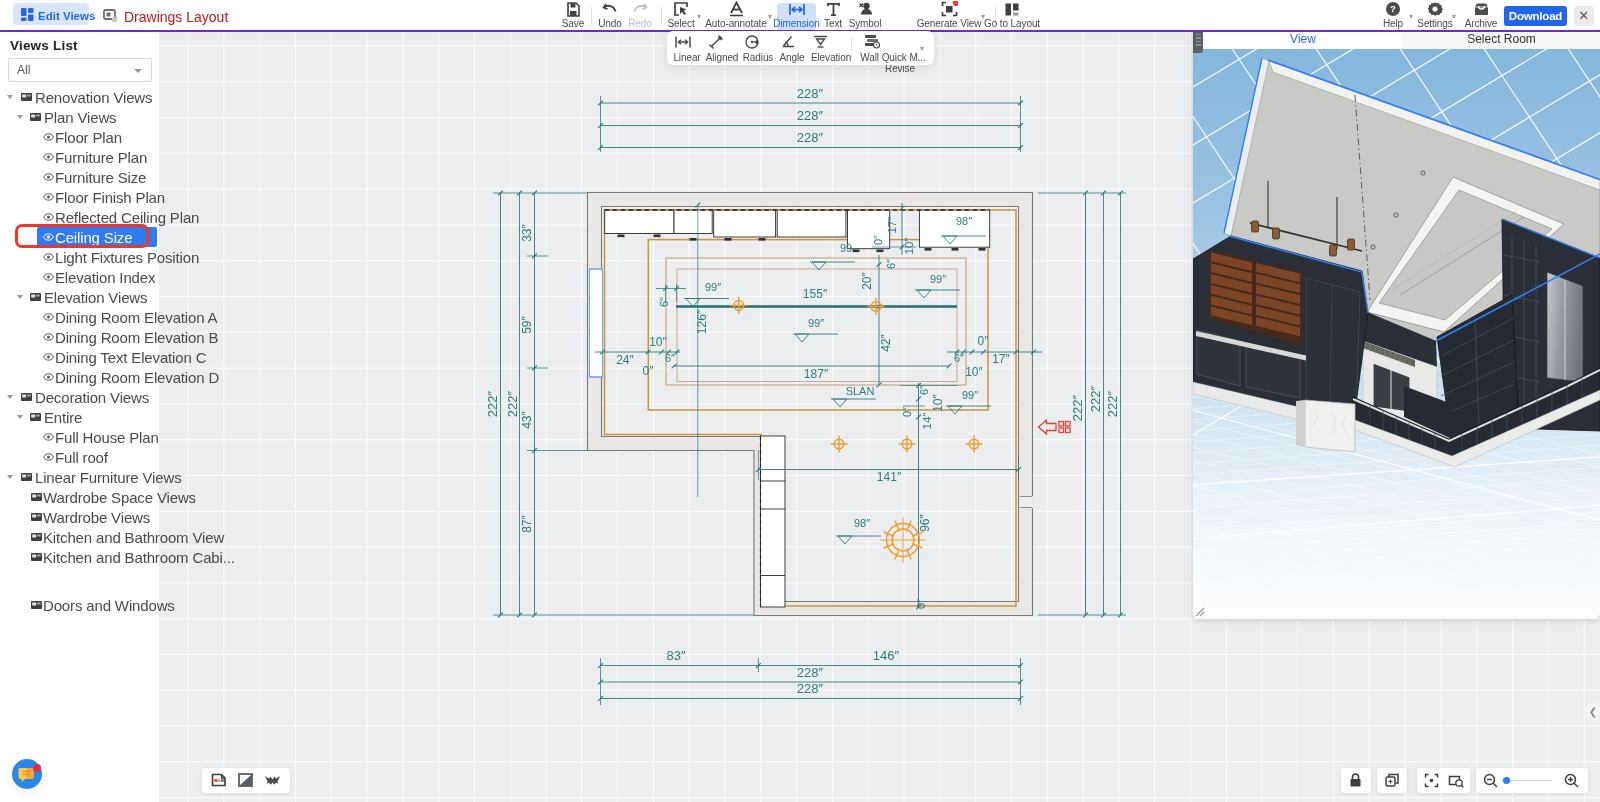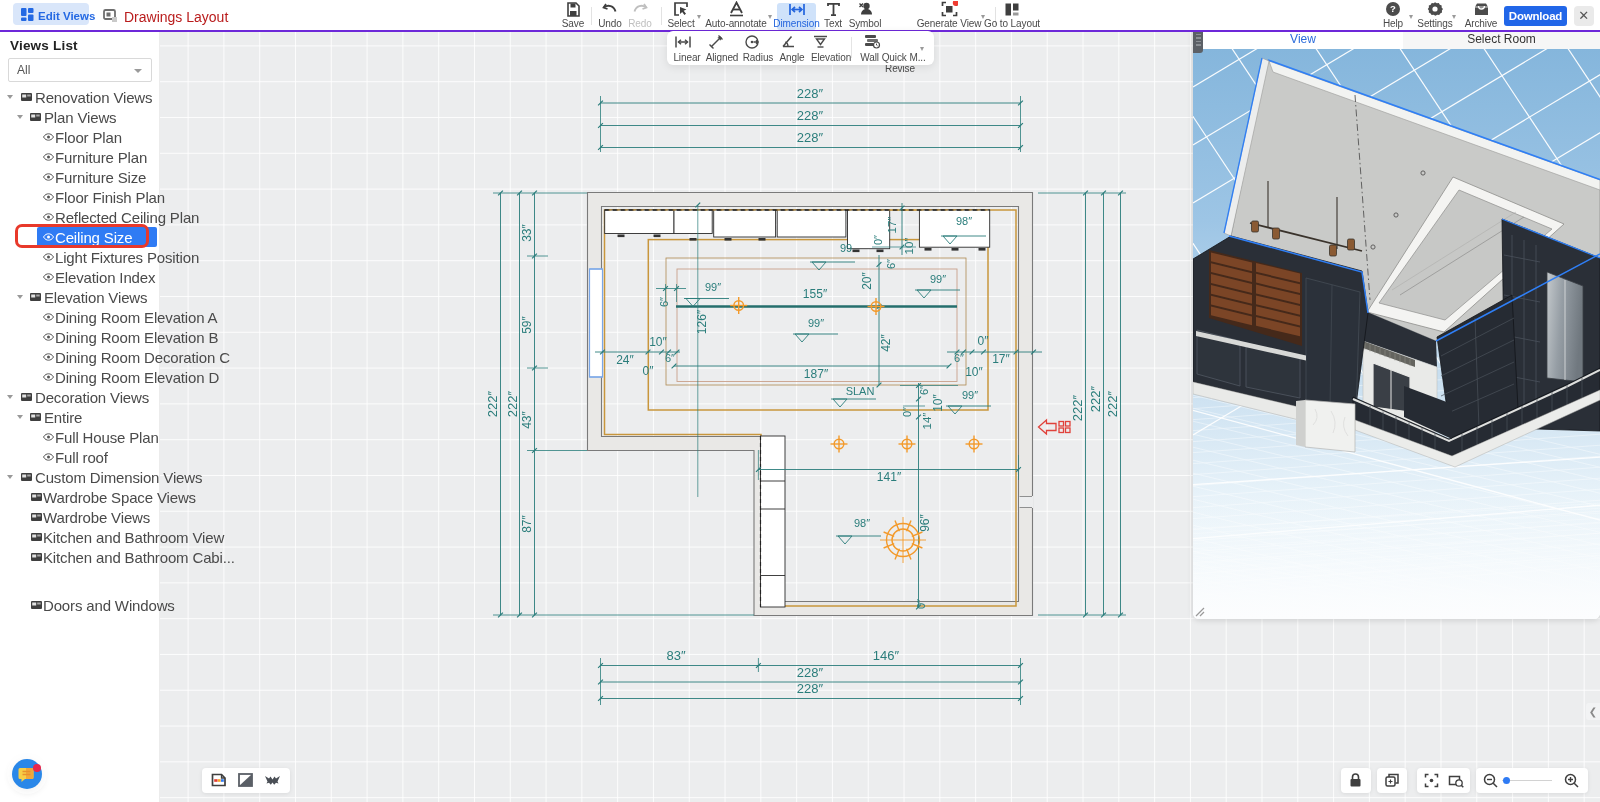--- a/index.html
+++ b/index.html
@@ -480,21 +480,21 @@
           <path d="M.5 4 C2 1.4 4 .8 5.5 .8 S9 1.4 10.5 4 C9 6.6 7 7.2 5.5 7.2 S2 6.6 .5 4z" fill="none" stroke="#555" stroke-width="1"></path>
           <circle cx="5.5" cy="4" r="1.5" fill="#555"></circle>
         </svg>
         <span class="tw" style="left:55px">Dining Room Elevation B</span>
       </div>
   <div class="trow" style="top:315px">
         <svg style="position:absolute;left:43px;top:6px" width="11" height="8" viewBox="0 0 11 8">
           <path d="M.5 4 C2 1.4 4 .8 5.5 .8 S9 1.4 10.5 4 C9 6.6 7 7.2 5.5 7.2 S2 6.6 .5 4z" fill="none" stroke="#555" stroke-width="1"></path>
           <circle cx="5.5" cy="4" r="1.5" fill="#555"></circle>
         </svg>
-        <span class="tw" style="left:55px">Dining Room Decoration C</span>
+        <span class="tw" style="left:55px">Dining Text Elevation C</span>
       </div>
   <div class="trow" style="top:335px">
         <svg style="position:absolute;left:43px;top:6px" width="11" height="8" viewBox="0 0 11 8">
           <path d="M.5 4 C2 1.4 4 .8 5.5 .8 S9 1.4 10.5 4 C9 6.6 7 7.2 5.5 7.2 S2 6.6 .5 4z" fill="none" stroke="#555" stroke-width="1"></path>
           <circle cx="5.5" cy="4" r="1.5" fill="#555"></circle>
         </svg>
         <span class="tw" style="left:55px">Dining Room Elevation D</span>
       </div>
   <div class="trow" style="top:355px">
         <span class="arr" style="left:7px"></span>
@@ -528,21 +528,21 @@
         </svg>
         <span class="tw" style="left:55px">Full roof</span>
       </div>
   <div class="trow" style="top:435px">
         <span class="arr" style="left:7px"></span>
         <svg style="position:absolute;left:21px;top:5px" width="11" height="10" viewBox="0 0 11 10">
           <rect x="0" y="1" width="11" height="8" rx="1" fill="#3f3f3f"></rect>
           <rect x="1.2" y="2.5" width="4" height="3" fill="#fff" opacity=".85"></rect>
           <rect x="6.2" y="2.5" width="3.5" height="2" fill="#fff" opacity=".55"></rect>
         </svg>
-        <span class="tw" style="left:35px">Custom Dimension Views</span>
+        <span class="tw" style="left:35px">Linear Furniture Views</span>
       </div>
   <div class="trow" style="top:455px">
         <svg style="position:absolute;left:31px;top:5px" width="11" height="10" viewBox="0 0 11 10">
           <rect x="0" y="1" width="11" height="8" rx="1" fill="#3f3f3f"></rect>
           <rect x="1.2" y="2.5" width="4" height="3" fill="#fff" opacity=".85"></rect>
           <rect x="6.2" y="2.5" width="3.5" height="2" fill="#fff" opacity=".55"></rect>
         </svg>
         <span class="tw" style="left:43px">Wardrobe Space Views</span>
       </div>
   <div class="trow" style="top:475px">

